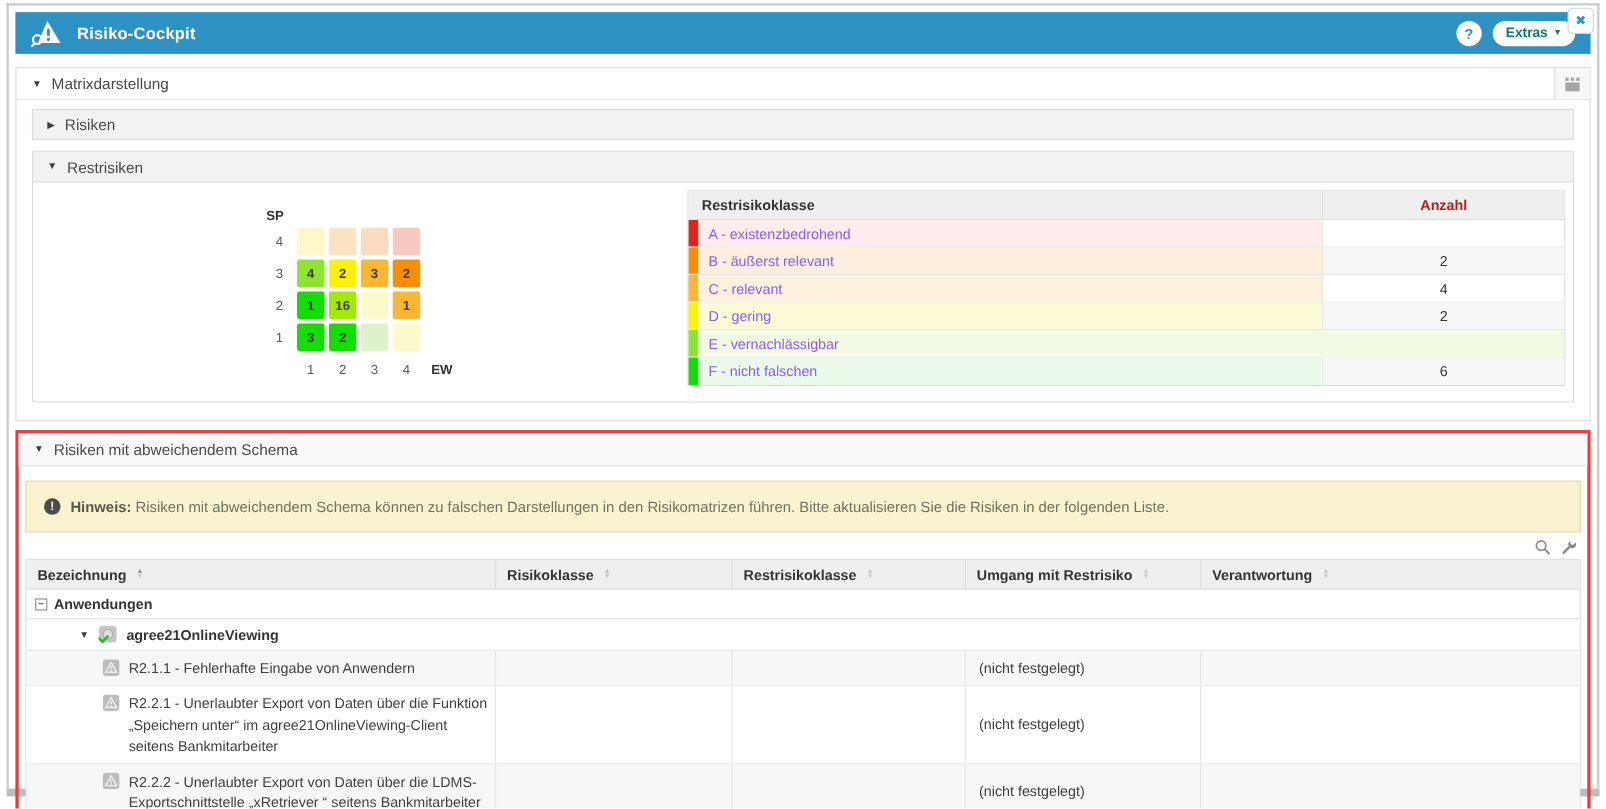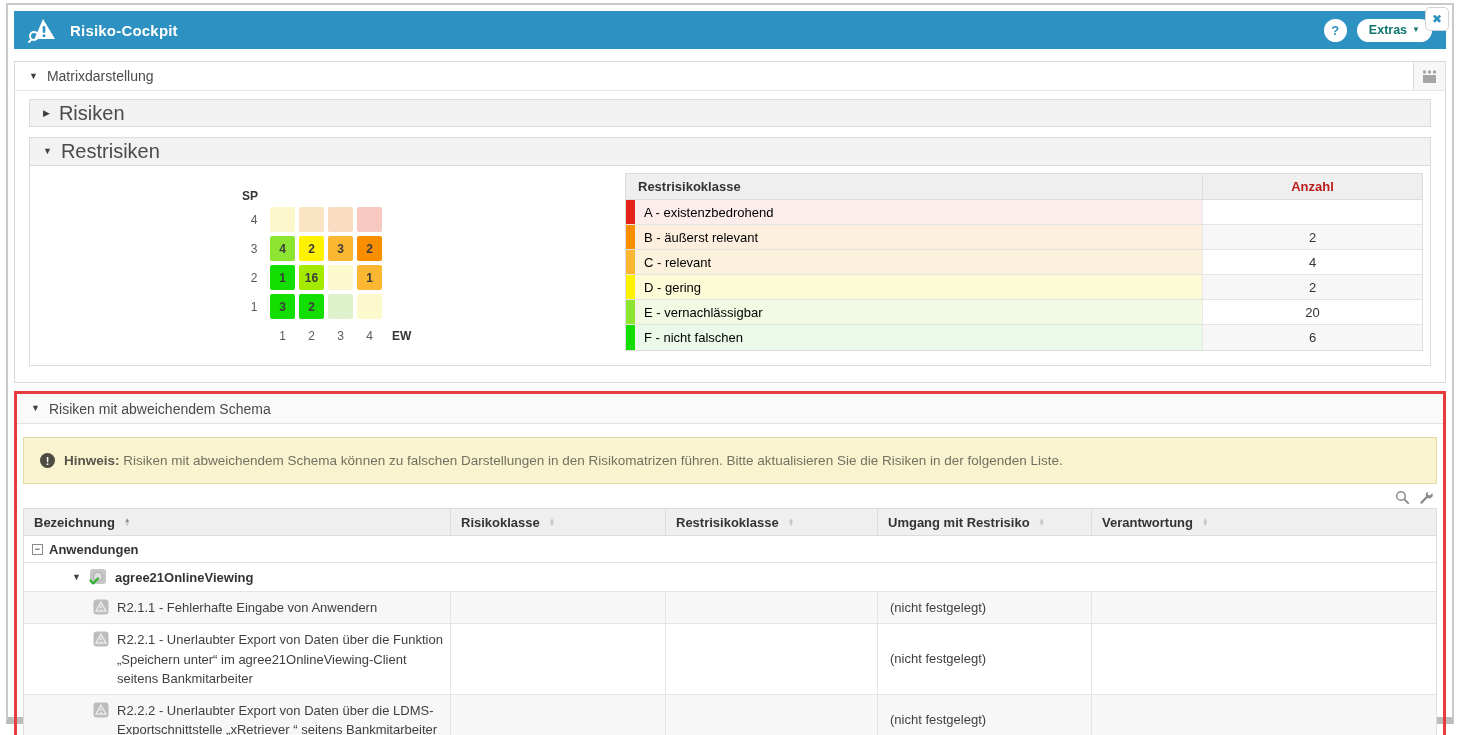--- a/index.html
+++ b/index.html
@@ -26,21 +26,21 @@
   .panel { border:1px solid #d9d9d9; margin-top:12px; }
   .panel-head { height:29px; display:flex; align-items:center; gap:9px; padding-left:14px;
     border-bottom:1px solid #e6e6e6; cursor:pointer; }
   .caret { font-size:9px; color:#3f3f3f; line-height:1; }
   .panel-title { font-size:14px; color:#4a4a4a; }
   .panel-tool { margin-left:auto; align-self:stretch; width:32px; border-left:1px solid #ddd;
     background:#f7f7f7; display:flex; align-items:center; justify-content:center; cursor:pointer; }
   .panel-body { padding:8px 14px 16px 14px; }
   .subbar { height:28px; background:#f2f2f2; border:1px solid #dcdcdc; display:flex;
     align-items:center; gap:9px; padding-left:13px; cursor:pointer; }
-  .subbar .panel-title { font-size:20px; }
+  .subbar .panel-title { font-size:14px; }
   .risiken-bar { margin-bottom:10px; }
   .subpanel { border:1px solid #dcdcdc; }
   .subpanel .subbar { border:none; border-bottom:1px solid #dcdcdc; }
   .restr-body { display:flex; align-items:flex-start; padding:0 7px 14px 0; }
   
   .matrix-widget { margin:12px 0 0 212px; }
   .matrix-grid { display:grid; grid-template-columns:24px repeat(4,25px) 40px;
     grid-auto-rows:25px; gap:4px; align-items:center; }
   .msp { font-weight:bold; font-size:12px; color:#333; align-self:end; }
   .mew { font-weight:bold; font-size:12px; color:#333; padding-left:6px; }
@@ -49,21 +49,21 @@
     justify-content:center; font-size:12px; font-weight:bold; color:#3b3b3b; }
   
   .ct { width:798px; border:1px solid #ddd; margin:7px 0 0 auto; font-size:13px; }
   .ct-head { display:flex; background:#efefef; border-bottom:1px solid #ddd; height:26px; }
   .ct-h1 { flex:1; display:flex; align-items:center; padding-left:12px; font-weight:bold; color:#333; }
   .ct-h2 { width:220px; border-left:1px solid #ddd; display:flex; align-items:center;
     justify-content:center; font-weight:bold; color:#b91c1c; }
   .ct-row { display:flex; height:25px; border-bottom:1px solid #e4e4e4; }
   .ct-row:last-child { border-bottom:none; }
   .ct-bar { width:9px; flex:none; }
-  .ct-label { flex:1; display:flex; align-items:center; padding-left:9px; color:#000000; }
+  .ct-label { flex:1; display:flex; align-items:center; padding-left:9px; color:#8b5cf6; }
   .ct-count { width:220px; border-left:1px solid #e8e8e8; display:flex; align-items:center;
     justify-content:center; color:#333; background:#fff; }
   .ct-row.alt .ct-count { background:#f7f7f7; }
   
   .schema-wrap { margin-top:8px; border:3px solid #E73C3E; }
   .schema-head { height:30px; display:flex; align-items:center; gap:9px; padding-left:14px;
     background:#fafafa; border-bottom:1px solid #e3e3e3; cursor:pointer; }
   .schema-body { padding:13px 6px 16px 6px; }
   .hint { background:#FAF3D0; border:1px solid #E5D9A5; padding:15px 16px; color:#71715f;
     font-size:13.5px; display:flex; gap:9px; align-items:center; }
@@ -219,21 +219,20 @@
               <div class="ct-count">4</div>
             </div>
             <div class="ct-row alt">
               <div class="ct-bar" style="background: rgb(254, 242, 0);"></div>
               <div class="ct-label" style="background: rgb(252, 250, 215);">D - gering</div>
               <div class="ct-count">2</div>
             </div>
             <div class="ct-row">
               <div class="ct-bar" style="background: rgb(141, 229, 50);"></div>
               <div class="ct-label" style="background: rgb(243, 250, 227);">E - vernachlässigbar</div>
-              <div class="ct-count">20</div>
             </div>
             <div class="ct-row alt">
               <div class="ct-bar" style="background: rgb(18, 223, 0);"></div>
               <div class="ct-label" style="background: rgb(235, 249, 234);">F - nicht falschen</div>
               <div class="ct-count">6</div>
             </div>
           </div>
 
         </div>
       </div>

